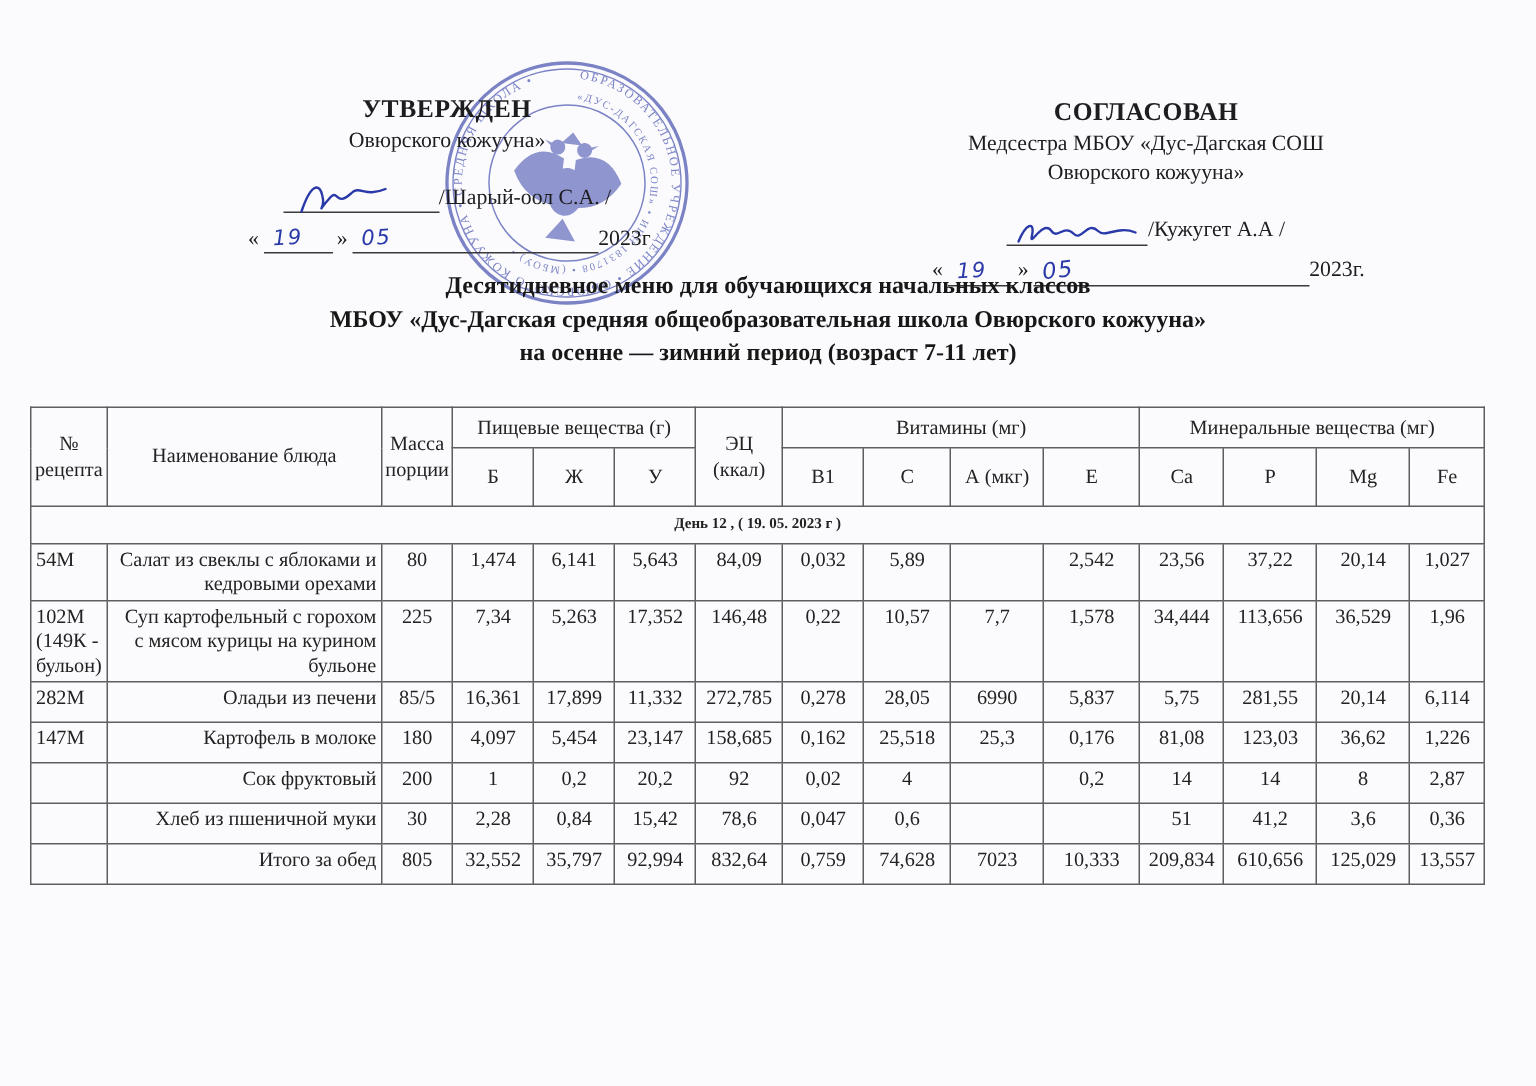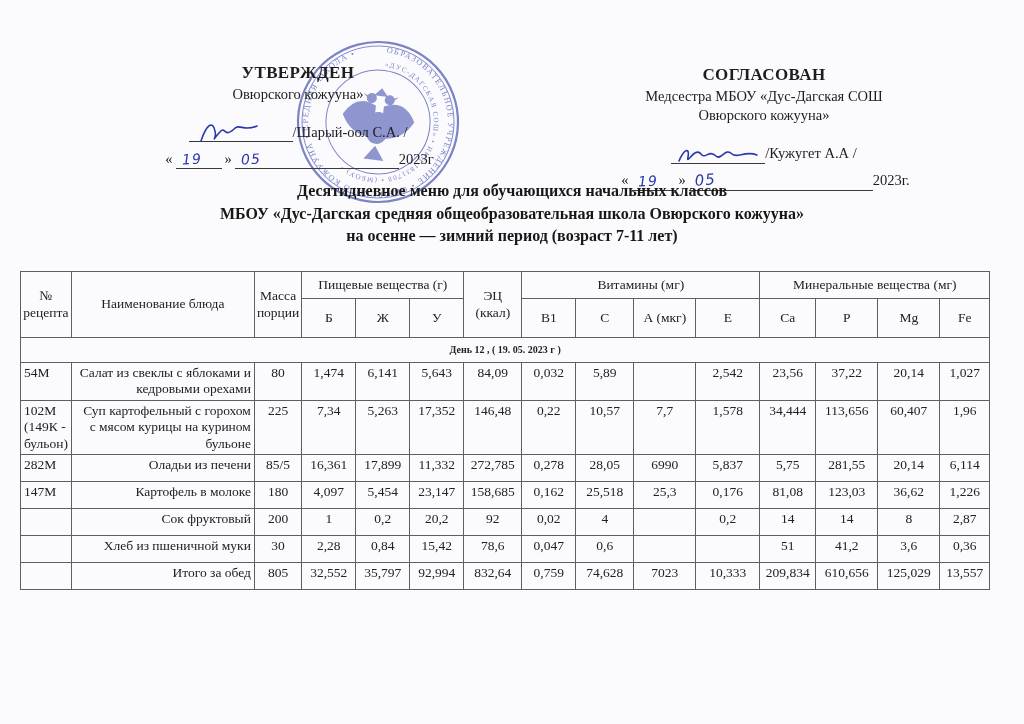--- a/index.html
+++ b/index.html
@@ -206,21 +206,21 @@
           <td>7,34</td>
           <td>5,263</td>
           <td>17,352</td>
           <td>146,48</td>
           <td>0,22</td>
           <td>10,57</td>
           <td>7,7</td>
           <td>1,578</td>
           <td>34,444</td>
           <td>113,656</td>
-          <td>60,407</td>
+          <td>36,529</td>
           <td>1,96</td>
         </tr>
         <tr>
           <td class="recipe">282М</td>
           <td class="dish">Оладьи из печени</td>
           <td>85/5</td>
           <td>16,361</td>
           <td>17,899</td>
           <td>11,332</td>
           <td>272,785</td>

